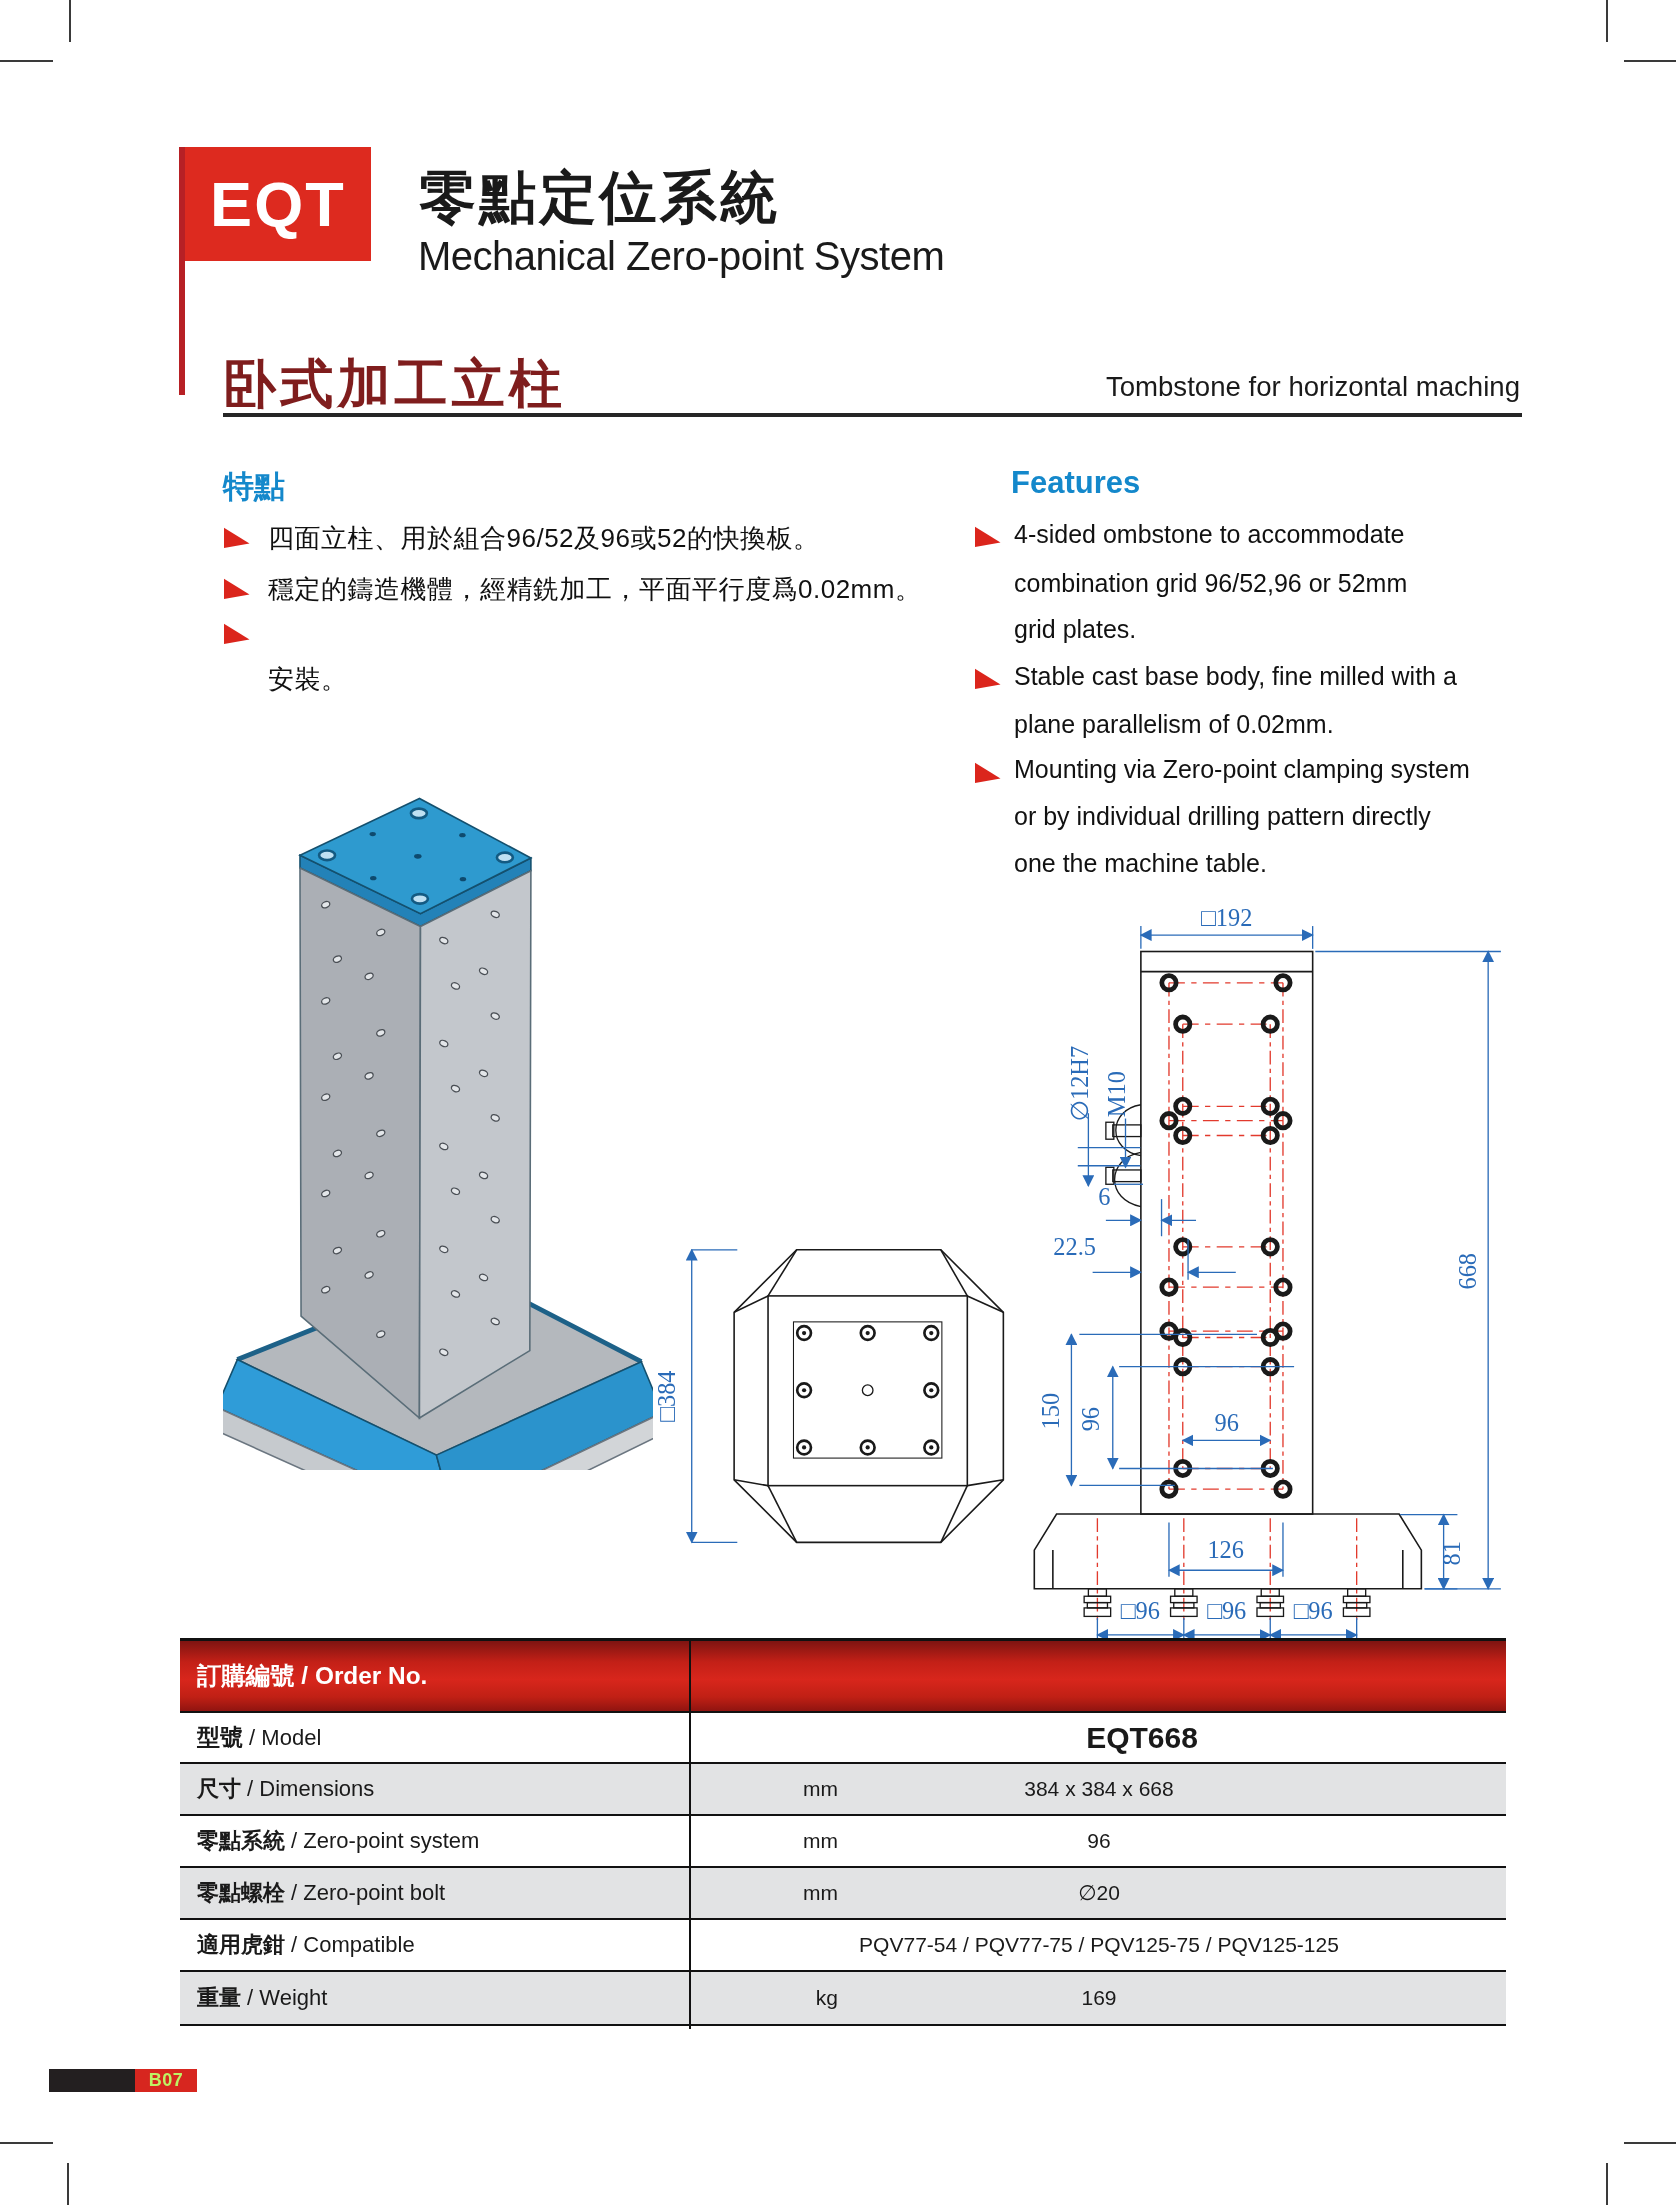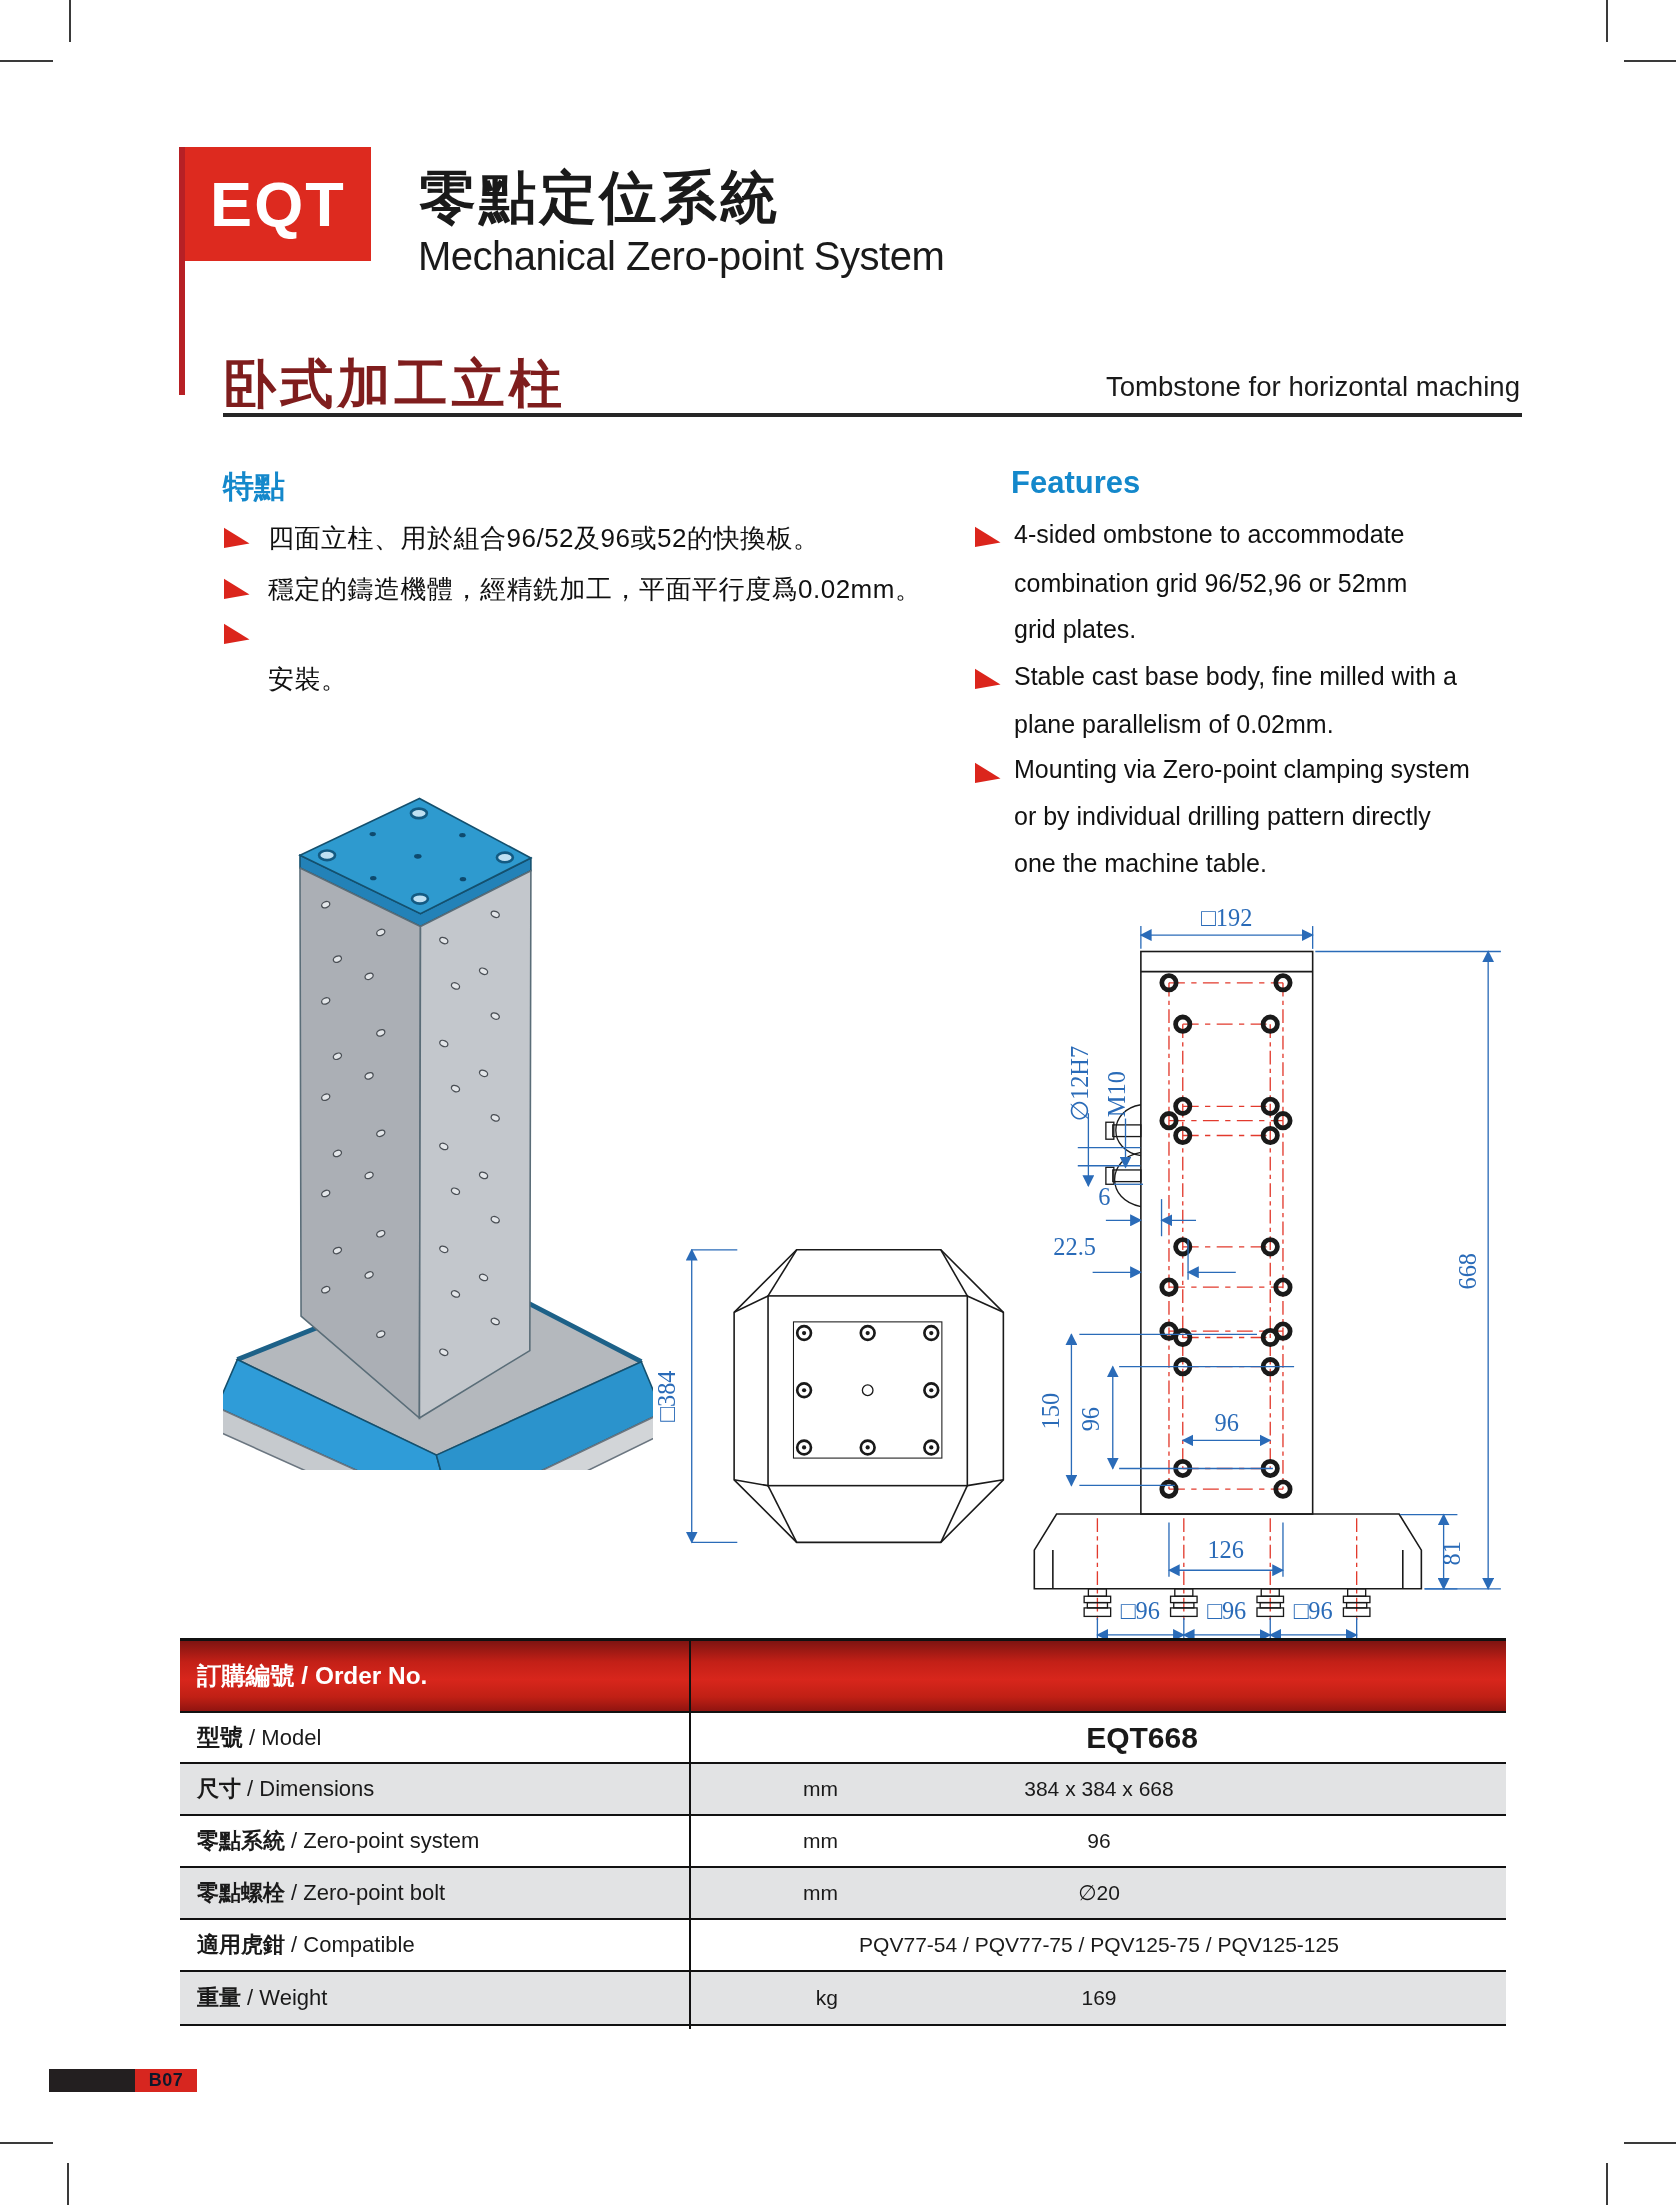--- a/index.html
+++ b/index.html
@@ -40,21 +40,21 @@
   #row1 .val{font-weight:bold;font-size:30px;margin-left:43px;}
   #row1 .lab .zh{font-size:23px;}
   #row2{top:126px;height:52px;background:#e2e3e4;}
   #row3{top:178px;height:52px;background:#fff;}
   #row4{top:230px;height:52px;background:#e2e3e4;}
   #row5{top:282px;height:52px;background:#fff;}
   #row6{top:334px;height:54px;background:#e2e3e4;}
   
   #footer-black{left:49px;top:2069px;width:86px;height:23px;background:#231f20;}
   #footer-red{left:135px;top:2069px;width:62px;height:23px;background:#d7261f;display:flex;align-items:center;justify-content:center;}
-  #footer-red span{color:#0f172a;font-weight:bold;font-size:18px;letter-spacing:0.5px;}
+  #footer-red span{color:#bef264;font-weight:bold;font-size:18px;letter-spacing:0.5px;}
   
   svg text.dim{font-family:"Liberation Serif","DejaVu Serif",serif;fill:#2a6bb8;font-size:46px;}
   svg .blk{stroke:#1a1a1a;fill:none;}
   svg .blue{stroke:#2a6bb8;stroke-width:2.5;fill:none;}
   svg .red{stroke:#e23a2d;fill:none;}
 </style>
 </head>
 <body>
 
 <div id="page">

